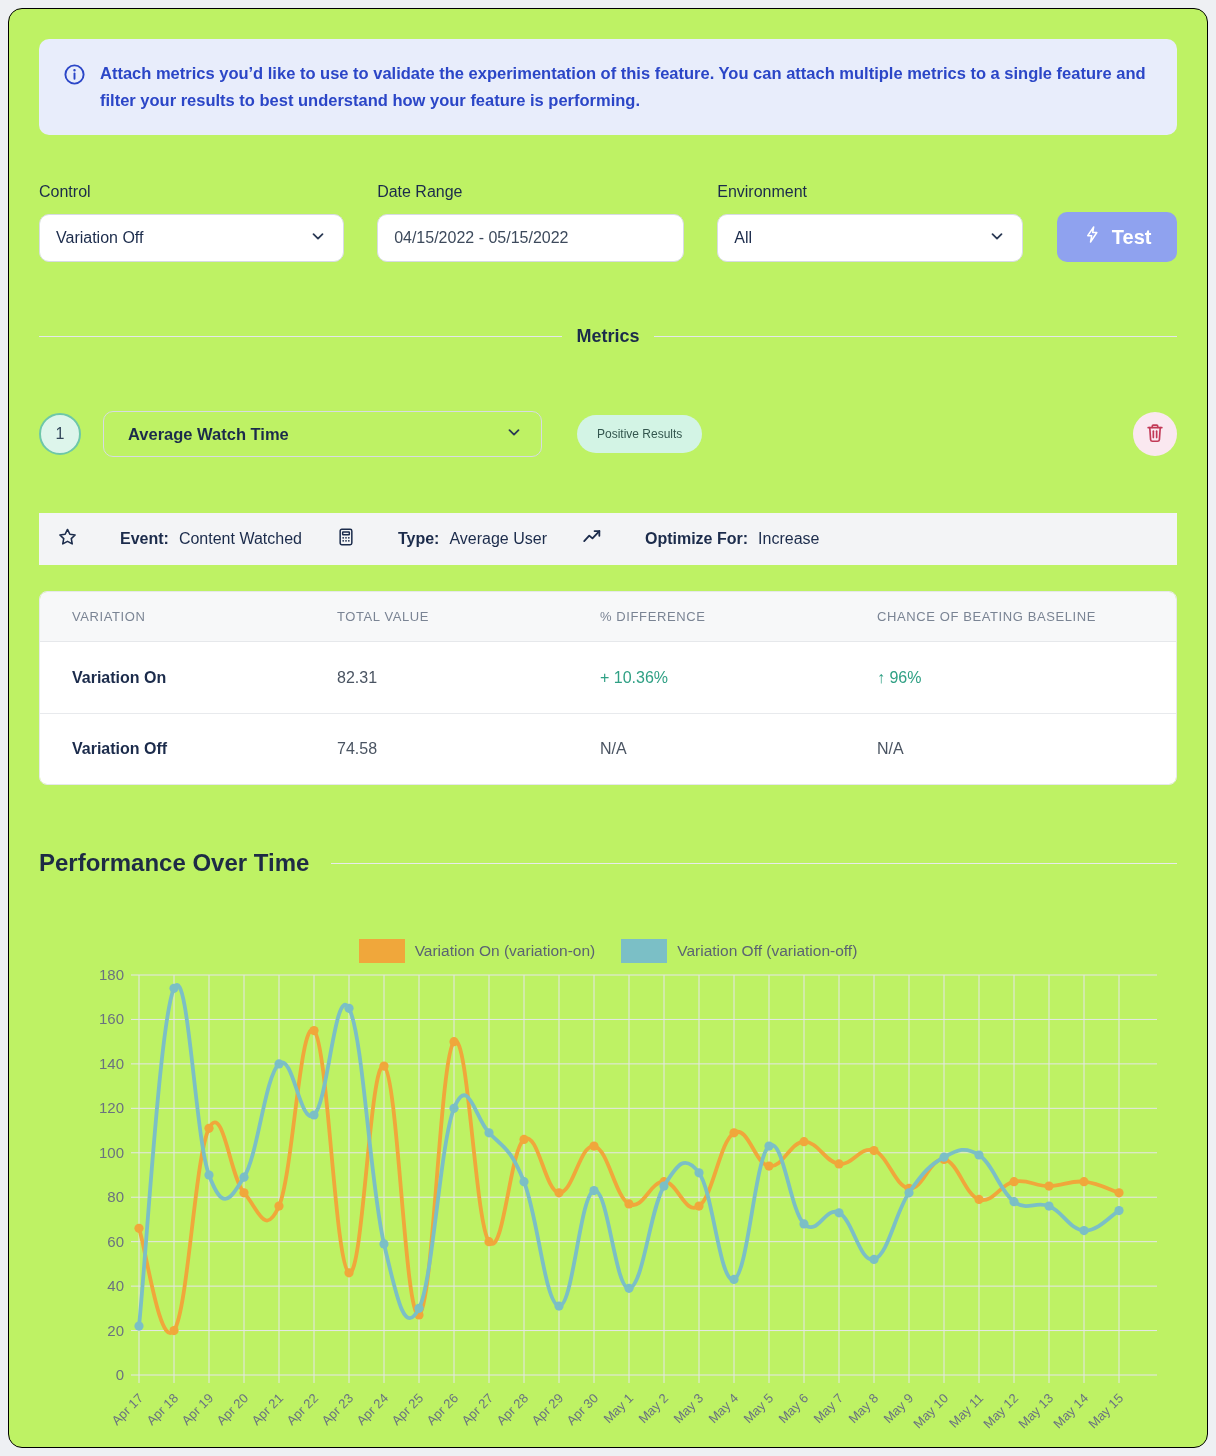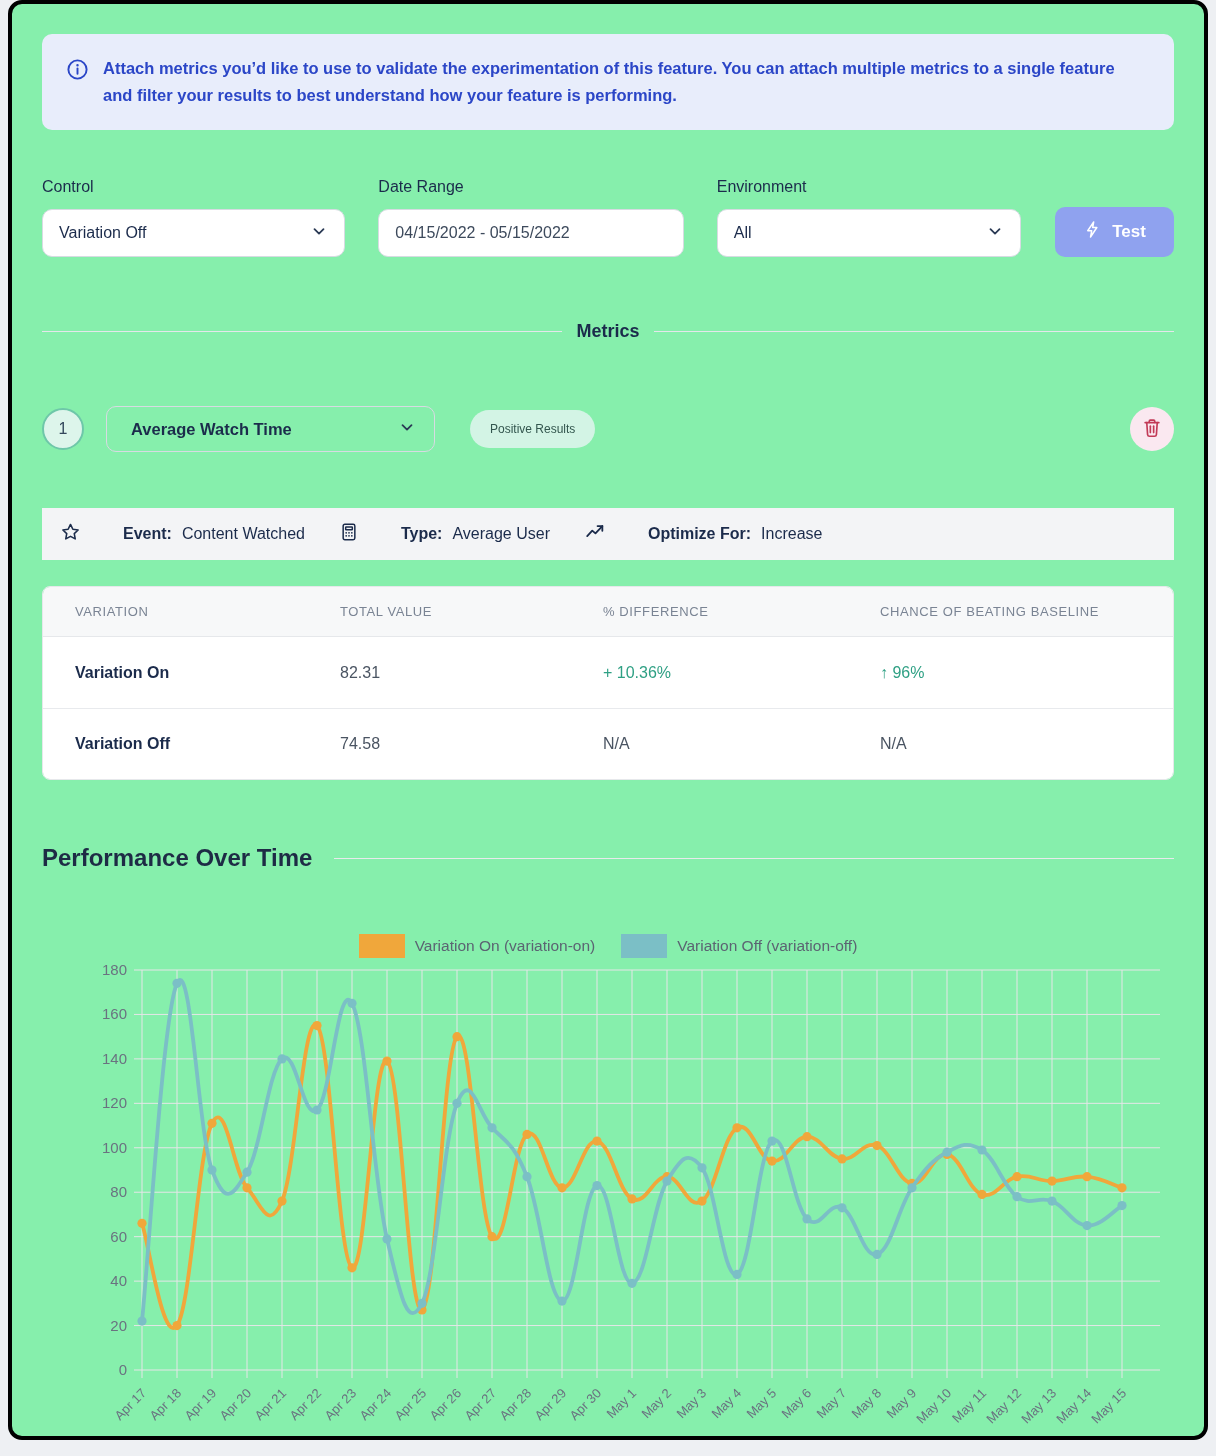--- a/index.html
+++ b/index.html
@@ -1,18 +1,18 @@
 <!DOCTYPE html>
 <html><head>
 <meta charset="utf-8">
 <style>
   * { margin:0; padding:0; box-sizing:border-box; }
   html,body { width:1216px; height:1456px; background:#eef0f3; font-family:"Liberation Sans", sans-serif; }
-  .card { position:absolute; left:8px; top:0; width:1200px; height:1440px; background:#86efac;
-          border:4px solid #000000; border-radius:14px; overflow:hidden; }
+  .card { position:absolute; left:8px; top:8px; width:1200px; height:1440px; background:#bef264;
+          border:1px solid #000000; border-radius:14px; overflow:hidden; }
   .content { padding:30px 30px 0 30px; }
 
   
   .banner { background:#e8edfb; border-radius:10px; padding:21px 30px 21px 24px; display:flex; align-items:flex-start; }
   .banner .i-icon { flex:0 0 auto; margin:3px 14px 0 0; }
   .banner p { color:#2b46c7; font-size:16.5px; font-weight:700; line-height:27px; }
 
   
   .filters { display:flex; margin-top:48px; }
   .field { display:flex; flex-direction:column; }
@@ -20,33 +20,33 @@
   .selectbox, .inputbox {
     height:48px; border:1px solid #d7dbe2; border-radius:10px; background:#fff;
     display:flex; align-items:center; padding:0 16px; font-size:16px; color:#1b2b4b;
   }
   .selectbox { justify-content:space-between; cursor:pointer; }
   .f-control { width:306px; margin-right:33px; }
   .f-date    { width:308px; margin-right:33px; }
   .f-env     { width:307px; margin-right:34px; }
   .inputbox  { color:#3d4a5c; }
   .test-btn { align-self:flex-end; width:120px; height:50px; border:none; border-radius:10px;
-              background:#8fa2ef; color:#fff; font-family:inherit; font-size:17px; font-weight:700;
+              background:#8fa2ef; color:#fff; font-family:inherit; font-size:20px; font-weight:700;
               display:flex; align-items:center; justify-content:center; gap:10px; cursor:pointer; }
 
   
   .divider { display:flex; align-items:center; margin-top:64px; }
   .divider .line { flex:1; height:1px; background:#e4e7eb; }
   .divider .divider-title { padding:0 14px; font-size:18px; font-weight:700; color:#1b2b4b; }
 
   
   .metric-row { display:flex; align-items:center; margin-top:64px; }
   .metric-index { width:42px; height:42px; border-radius:50%; background:#ddf5eb; border:2px solid #6ec7a9;
                   display:flex; align-items:center; justify-content:center; font-size:16px; color:#33475b; }
-  .metric-select { width:329px; height:46px; margin-left:22px; border:1px solid #d7dbe2; border-radius:10px;
+  .metric-select { width:439px; height:46px; margin-left:22px; border:1px solid #d7dbe2; border-radius:10px;
                    display:flex; align-items:center; justify-content:space-between; padding:0 18px 0 24px;
                    font-size:16.5px; font-weight:700; color:#1b2b4b; cursor:pointer; }
   .badge { margin-left:35px; height:38px; padding:0 20px; border-radius:19px; background:#d3f4e5;
            display:flex; align-items:center; font-size:12px; color:#33564e; }
   .trash-btn { margin-left:auto; width:44px; height:44px; border-radius:50%; border:none; background:#fae8f0;
                display:flex; align-items:center; justify-content:center; cursor:pointer; }
 
   
   .event-bar { margin-top:56px; height:52px; background:#f3f4f6; display:flex; align-items:center;
                padding:0 18px; gap:34px; }

